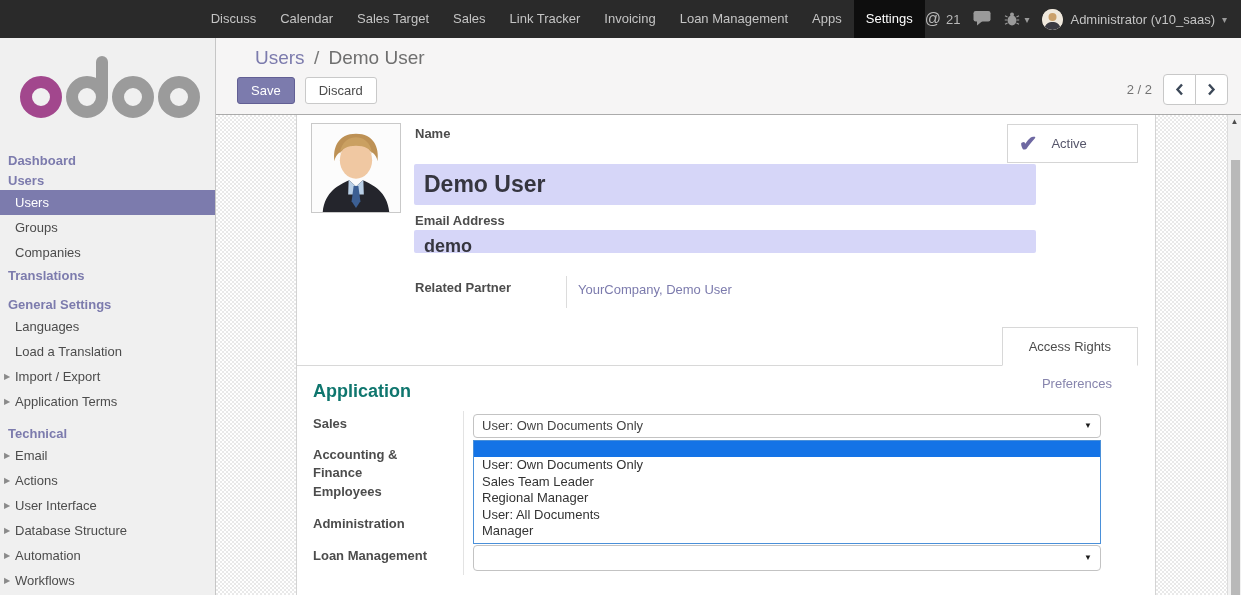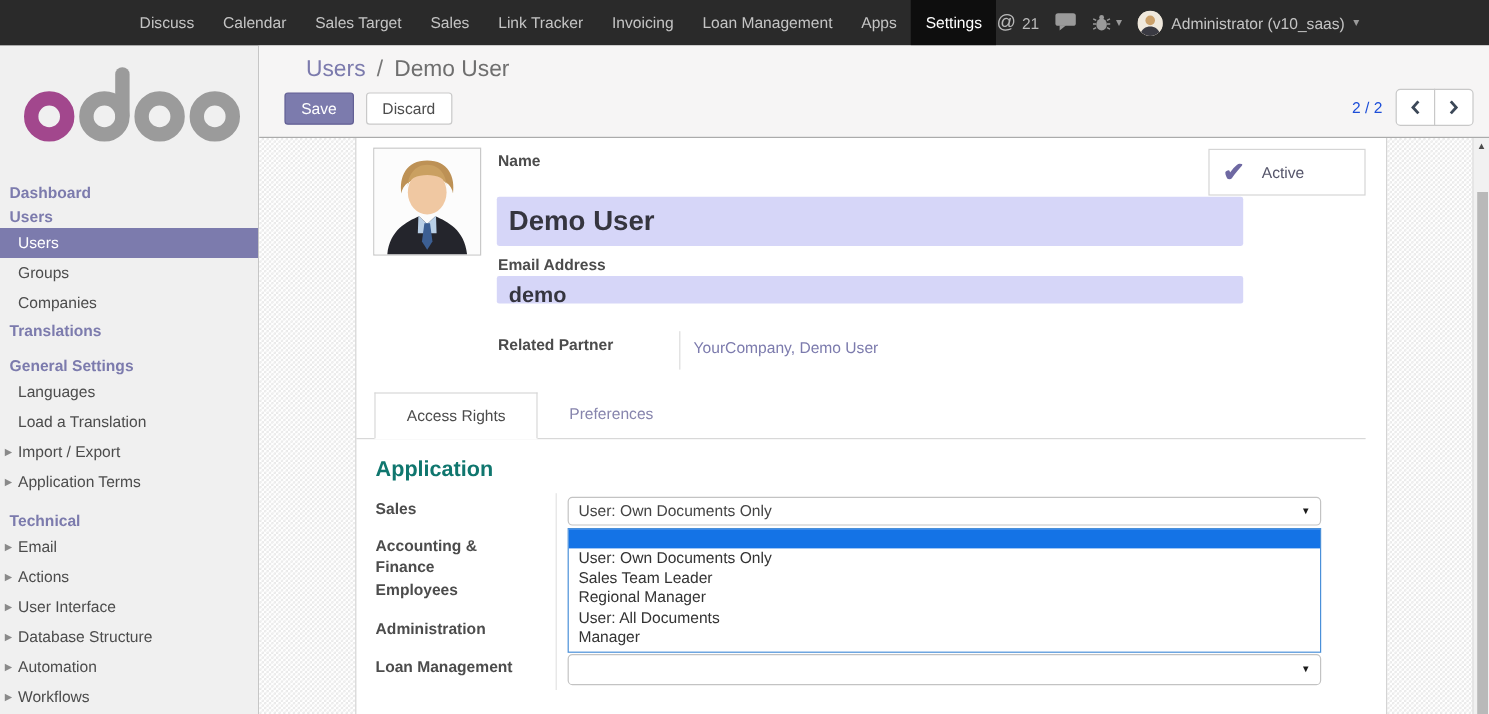--- a/index.html
+++ b/index.html
@@ -2,21 +2,21 @@
 <html><head>
 <meta charset="utf-8">
 <style>
   html,body{margin:0;padding:0;background:#fff;}
   *{box-sizing:border-box;}
   .app{position:relative;width:1241px;height:595px;overflow:hidden;
        font-family:"Liberation Sans",sans-serif;font-size:13px;color:#4c4c4c;background:#fff;}
 
   
   .topbar{position:absolute;left:0;top:0;width:1241px;height:38px;background:#2a2a2a;
-          display:flex;align-items:center;justify-content:center;}
+          display:flex;align-items:center;justify-content:flex-end;}
   .topbar-menus{display:flex;align-items:stretch;height:38px;padding-left:10px;}
   .menu-item{color:#c4c4c4;line-height:38px;padding:0 12px;cursor:pointer;white-space:nowrap;}
   .menu-item.active{background:#0e0e0e;color:#fff;}
   .topbar-right{display:flex;align-items:center;gap:13px;padding-right:14px;color:#b9b9b9;}
   .mentions{display:flex;align-items:center;gap:5px;}
   .at-glyph{font-size:16px;}
   .caret{color:#9a9a9a;font-size:10px;}
   .tb-avatar{width:21px;height:21px;border-radius:50%;overflow:hidden;background:#d9d2c6;display:inline-block;}
   .user-menu{display:flex;align-items:center;gap:7px;color:#c4c4c4;}
 
@@ -42,21 +42,21 @@
                  border-bottom:1px solid #ababab;}
   .breadcrumb{position:absolute;left:39px;top:9px;font-size:19px;}
   .bc-link{color:#7c7bad;cursor:pointer;}
   .bc-sep{color:#777;padding:0 4px;}
   .bc-current{color:#6f6f6f;}
   .btn-row{position:absolute;left:21px;top:39px;display:flex;gap:10px;}
   .btn{height:27px;line-height:25px;padding:0 13px;border-radius:3px;font-size:13px;cursor:pointer;}
   .btn-primary{background:#7c7bad;border:1px solid #625f94;color:#fff;}
   .btn-default{background:#fff;border:1px solid #c9c9c9;color:#4c4c4c;}
   .pager{position:absolute;right:13px;top:36px;display:flex;align-items:center;}
-  .pager-text{margin-right:11px;color:#1d4ed8;}
+  .pager-text{margin-right:11px;color:#737373;}
   .pager-btn{width:33px;height:31px;background:#fff;border:1px solid #c8c8c8;display:flex;
              align-items:center;justify-content:center;cursor:pointer;}
   .pager-btn.prev{border-radius:4px 0 0 4px;}
   .pager-btn.next{border-radius:0 4px 4px 0;margin-left:-1px;}
 
   .content{position:absolute;left:0;top:77px;right:14px;bottom:0;background-color:#fff;
     background-image:
       linear-gradient(45deg,#e9e9e9 25%,transparent 25%,transparent 75%,#e9e9e9 75%),
       linear-gradient(45deg,#e9e9e9 25%,transparent 25%,transparent 75%,#e9e9e9 75%);
     background-size:4px 4px;background-position:0 0,2px 2px;}
@@ -72,21 +72,21 @@
   .name-input{top:49px;height:41px;line-height:41px;font-size:23px;}
   .email-input{top:115px;height:23px;line-height:33px;font-size:18px;}
   .partner-sep{position:absolute;left:269px;top:161px;width:1px;height:32px;background:#dcdcdc;}
   .partner-value{position:absolute;left:281px;top:167px;color:#7c7bad;cursor:pointer;}
   .active-box{position:absolute;left:710px;top:9px;width:131px;height:39px;border:1px solid #d5d5d5;
               background:#fff;display:flex;align-items:center;cursor:pointer;}
   .check-glyph{color:#6e68a2;font-size:22px;font-weight:bold;margin:0 14px 0 11px;line-height:1;}
   .active-label{color:#55556a;text-align:center;}
 
   .tabs{position:absolute;left:0;top:212px;width:841px;height:39px;border-bottom:1px solid #d8d8d8;
-        display:flex;align-items:flex-end;padding-left:15px;}
+        display:flex;align-items:flex-end;padding-left:15px;flex-direction:column;}
   .tab{height:39px;line-height:38px;padding:0 26px;font-size:13px;cursor:pointer;}
   .tab.active{background:#fff;border:1px solid #d8d8d8;border-bottom:1px solid #fff;
               margin-bottom:-1px;color:#4c4c4c;}
   .tab.inactive{color:#8785ad;}
 
   .app-heading{position:absolute;left:16px;top:266px;font-size:18px;font-weight:bold;color:#0f766e;}
   .field-sep{position:absolute;left:166px;top:296px;width:1px;height:164px;background:#e3e3e3;}
   .app-label{position:absolute;left:16px;font-weight:bold;color:#4c4c4c;line-height:18px;width:140px;}
   .lbl-acc{width:105px;}
   .o-select{position:absolute;left:176px;width:628px;background:#fff;border:1px solid #c3c3c3;

